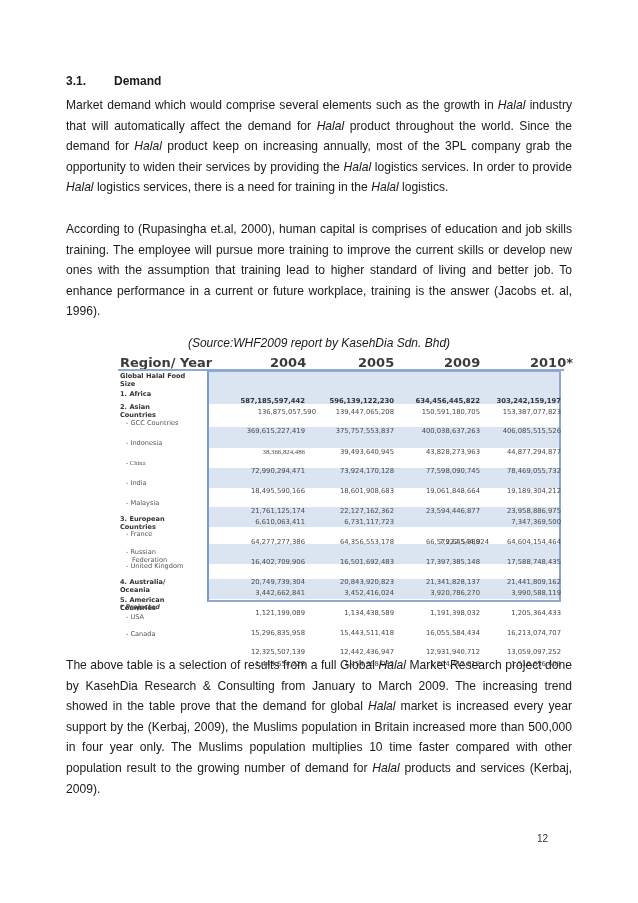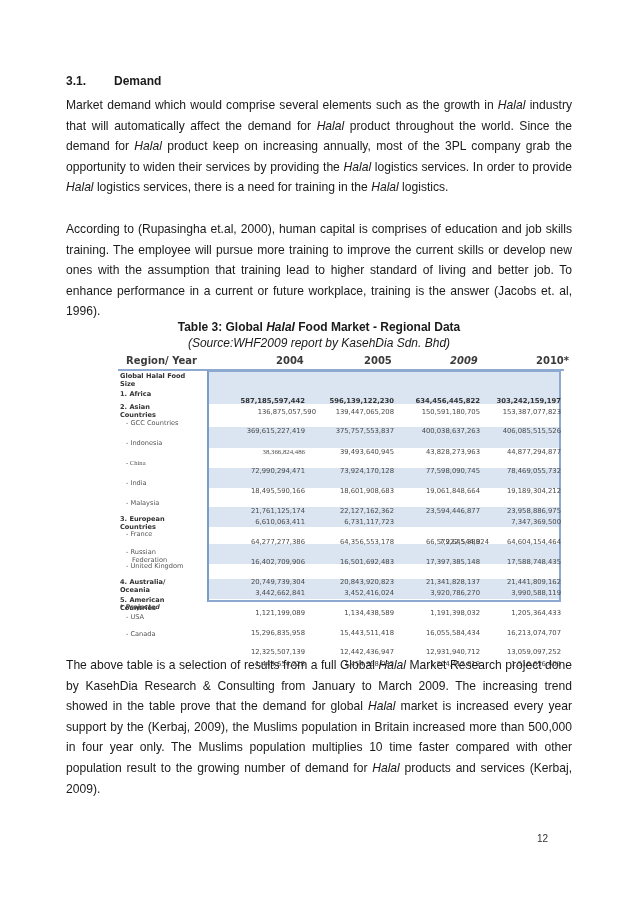--- a/index.html
+++ b/index.html
@@ -9,21 +9,21 @@
   .section-heading .num { display: inline-block; width: 48px; }
   .para { position: absolute; left: 66px; width: 506px; font-size: 12.1px; line-height: 20.6px; text-align: justify; }
   .para i { font-style: italic; }
   #p1 { top: 95px; }
   #p2 { top: 219px; }
   #p3 { top: 655px; }
   .caption { position: absolute; left: 0; width: 638px; text-align: center; }
   .caption-title { top: 320px; font-size: 12px; font-weight: bold; }
   .caption-source { top: 336px; font-size: 12px; font-style: italic; }
   .table-wrap { position: absolute; left: 118px; top: 350px; width: 446px; height: 262px; font-family: "DejaVu Sans", sans-serif; }
-  .thead { position: absolute; left: 6px; top: 0; width: 446px; height: 19px; font-size: 10px; font-weight: bold; color: #3b3b3b; }
+  .thead { position: absolute; left: 0; top: 0; width: 446px; height: 19px; font-size: 13px; font-weight: bold; color: #3b3b3b; }
   .thead .h { position: absolute; top: 5px; }
   .frame { position: absolute; left: 89px; top: 20px; width: 354px; height: 232px; border: 2px solid #8ea9cf; border-left: 2px solid #7b9cc9; box-sizing: border-box; background: #fff; }
   .topline { position: absolute; left: 0; top: 19px; width: 446px; height: 2px; background: #8ea9cf; }
   .row-band { position: absolute; left: 0; width: 350px; }
   .band-blue { background: #dbe5f1; }
   .labels { position: absolute; left: 0; top: 22px; width: 90px; font-size: 6.6px; color: #3a3a3a; }
   .lbl { position: absolute; left: 2px; white-space: nowrap; line-height: 8px; }
   .lbl.b { font-weight: bold; color: #333; }
   .lbl.sub { left: 8px; font-weight: normal; color: #555; }
   .lbl.sub2 { left: 14px; font-weight: normal; color: #555; }
@@ -37,31 +37,28 @@
 
 <div class="page">
 
   <div class="section-heading">
     <span class="num">3.1.</span><span>Demand</span>
   </div>
 
   <div class="para" id="p1"><span>Market demand which would comprise several elements such as the growth in </span><i>Halal</i><span> industry that will automatically affect the demand for </span><i>Halal</i><span> product throughout the world. Since the demand for </span><i>Halal</i><span> product keep on increasing annually, most of the 3PL company grab the opportunity to widen their services by providing the </span><i>Halal</i><span> logistics services. In order to provide </span><i>Halal</i><span> logistics services, there is a need for training in the </span><i>Halal</i><span> logistics.</span></div>
   <div class="para" id="p2"><span>According to (Rupasingha et.al, 2000), human capital is comprises of education and job skills training. The employee will pursue more training to improve the current skills or develop new ones with the assumption that training lead to higher standard of living and better job. To enhance performance in a current or future workplace, training is the answer (Jacobs et. al, 1996).</span></div>
 
-  <div class="caption caption-title">
-    <span>Table 3: Global </span><i>Halal</i><span> Food Market - Regional Data</span>
-  </div>
   <div class="caption caption-source">(Source:WHF2009 report by KasehDia Sdn. Bhd)</div>
 
   <div class="table-wrap">
     <div class="thead">
       <span class="h" style="left:2px;">Region/ Year</span>
       <span class="h" style="left:152px;">2004</span>
       <span class="h" style="left:240px;">2005</span>
-      <span class="h" style="left:326px;font-style:italic;">2009</span>
+      <span class="h" style="left:326px;">2009</span>
       <span class="h" style="left:412px;">2010*</span>
     </div>
     <div class="topline"></div>
     <div class="frame" id="frame">
         <div class="row-band band-blue" style="top: 0px; height: 32px;"></div>
         <div class="row-band band-blue" style="top: 55px; height: 21px;"></div>
         <div class="row-band band-blue" style="top: 96px; height: 20px;"></div>
         <div class="row-band band-blue" style="top: 135px; height: 20px;"></div>
         <div class="row-band band-blue" style="top: 172px; height: 20px;"></div>
         <div class="row-band band-blue" style="top: 207px; height: 20px;"></div>

